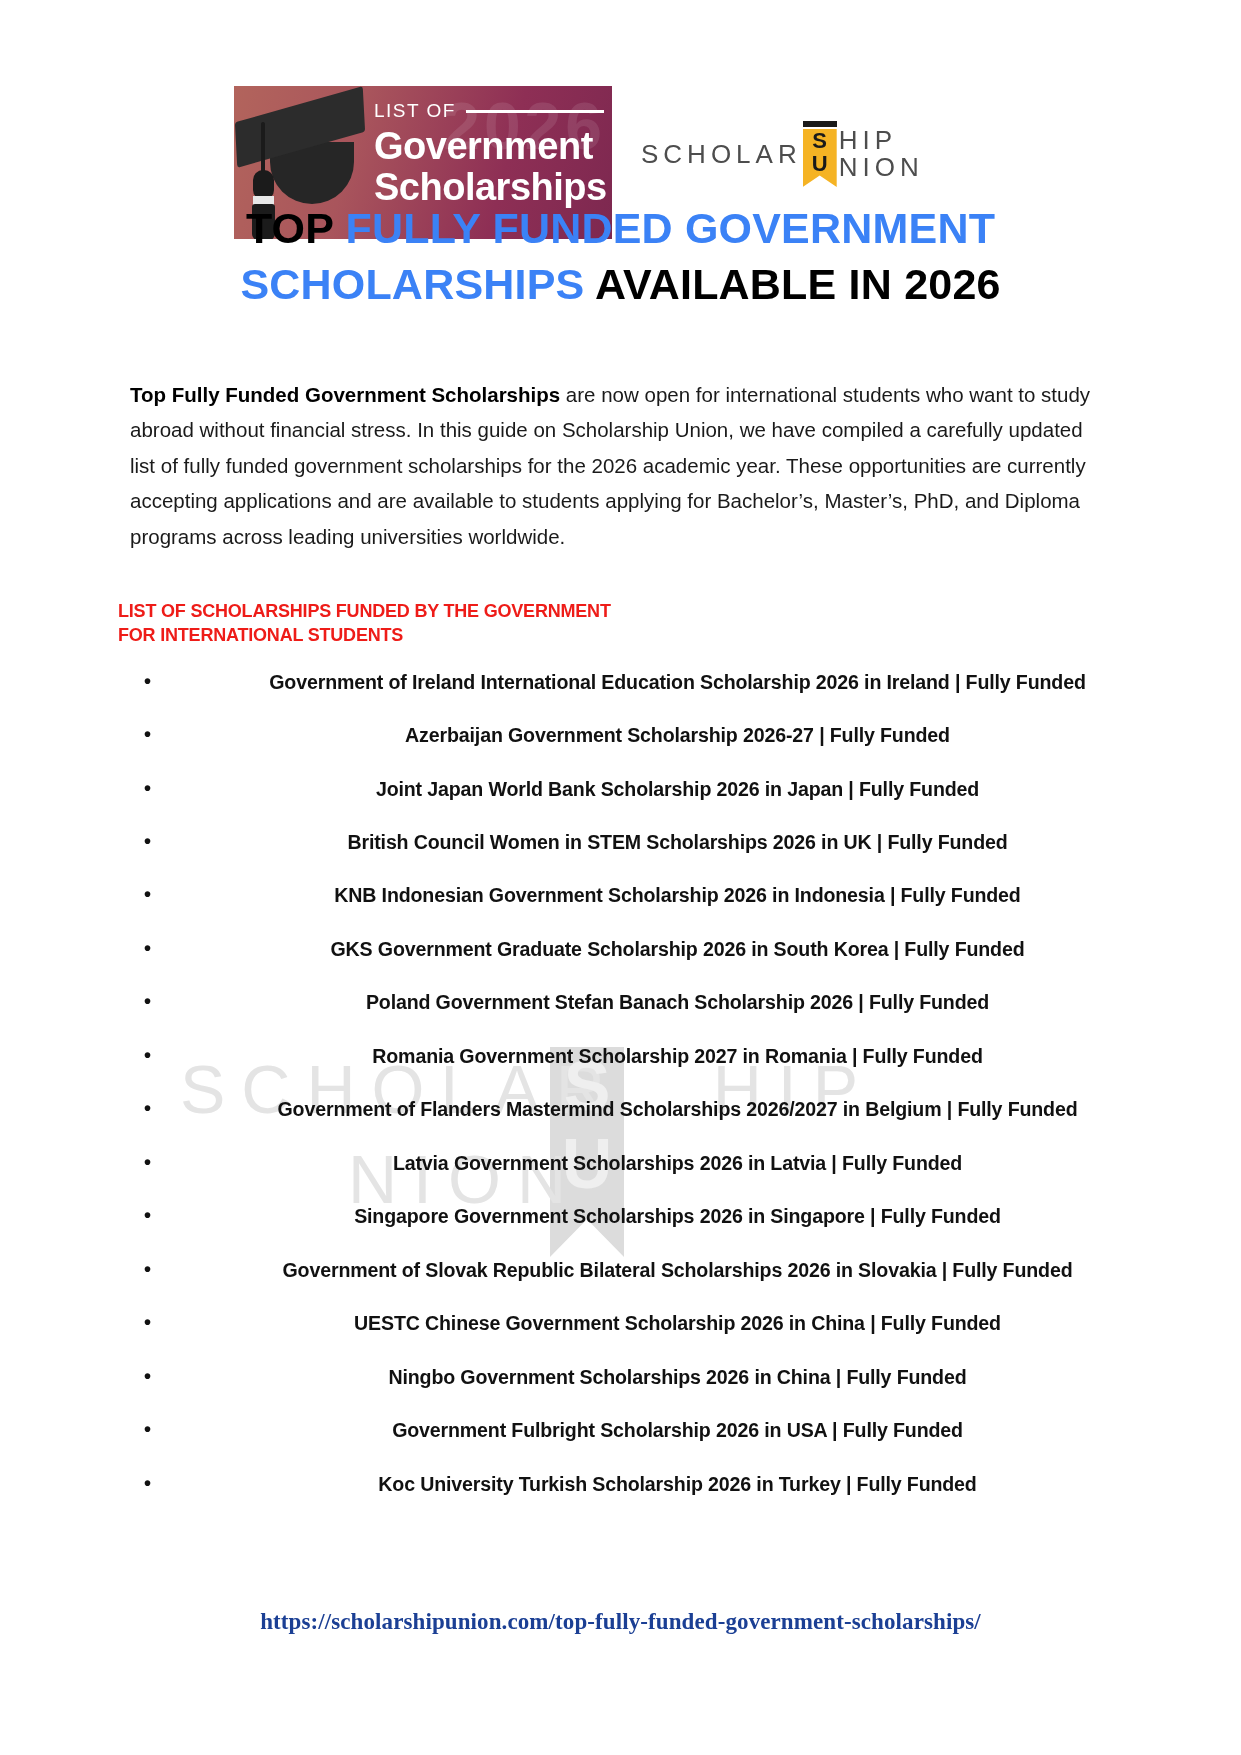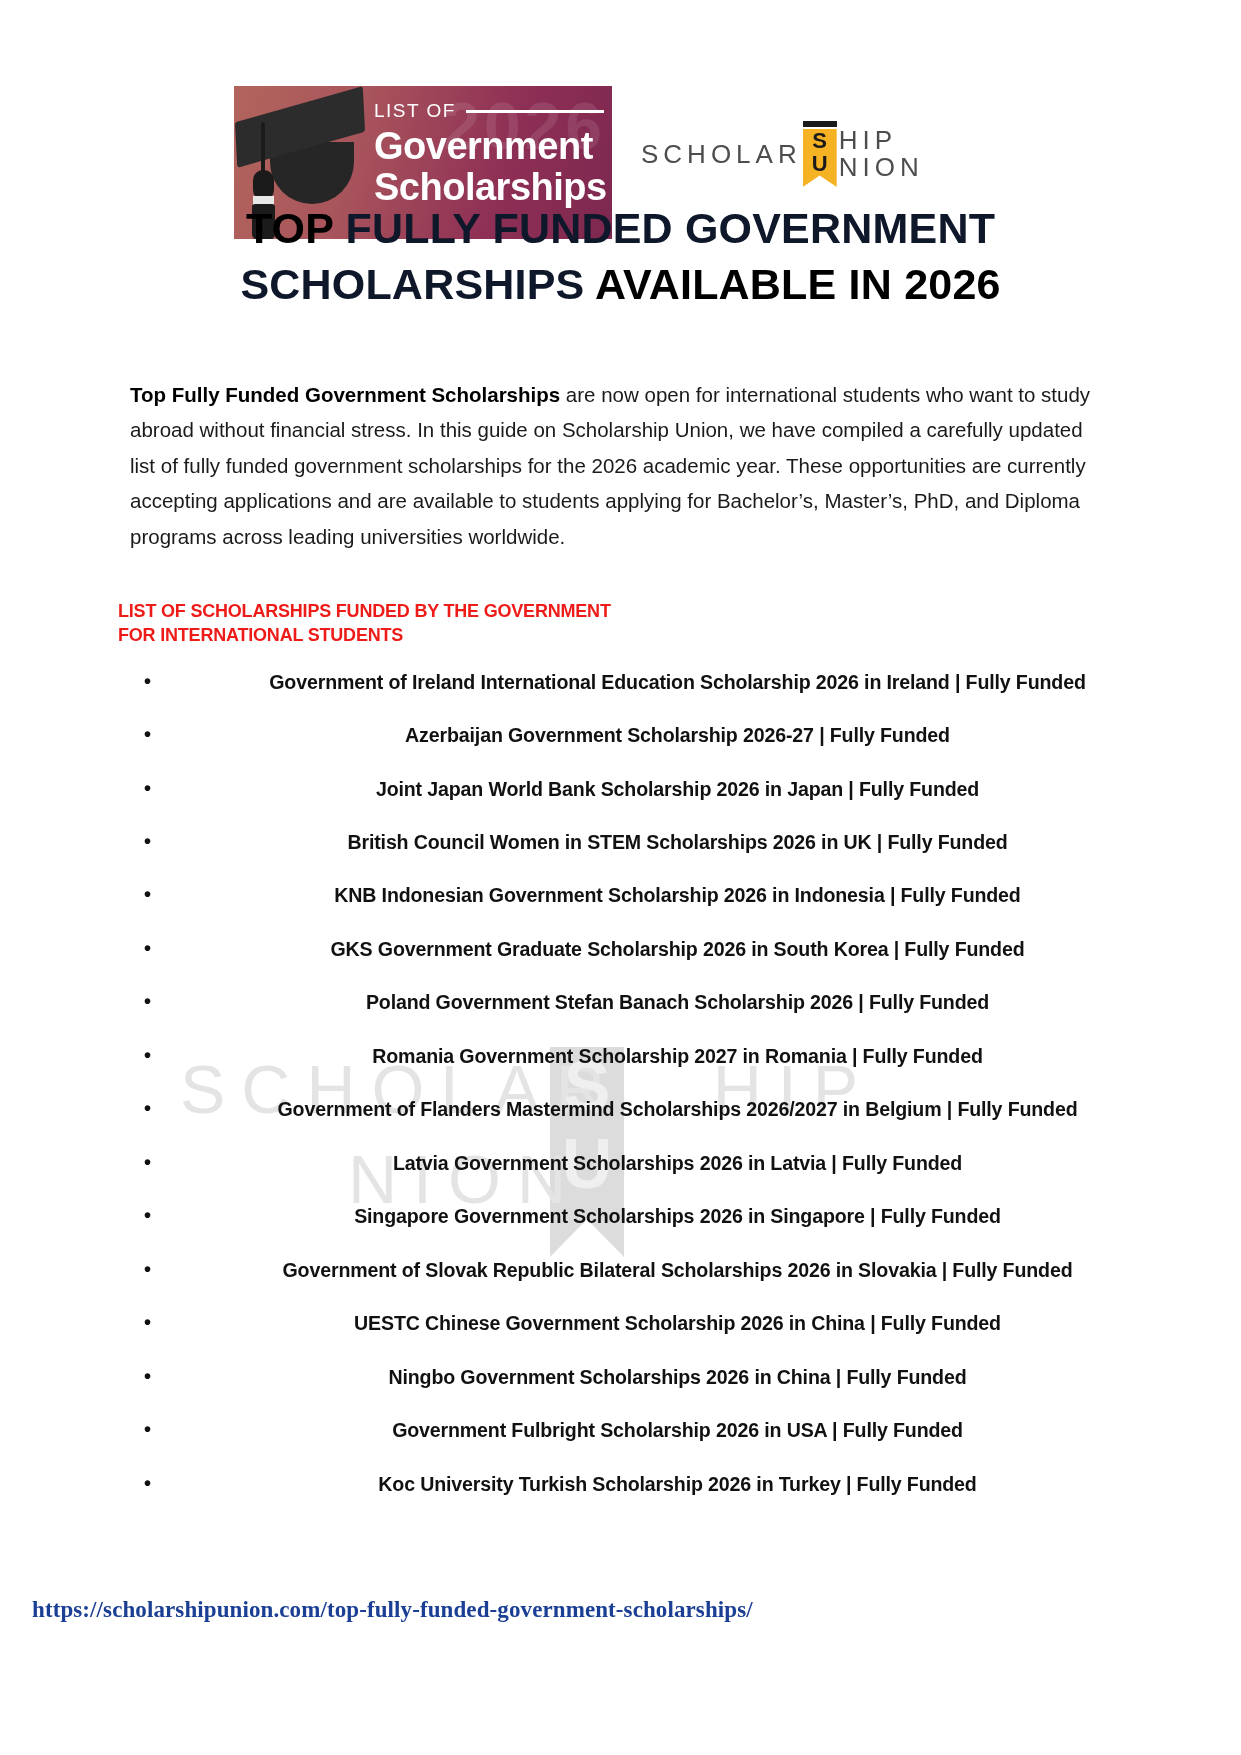--- a/index.html
+++ b/index.html
@@ -284,21 +284,21 @@
     z-index: 2;
     margin: 0;
     padding: 36px 120px 0 120px;
     text-align: center;
     font-size: 43px;
     font-weight: 700;
     line-height: 1.30;
     letter-spacing: 0.2px;
     color: #000000;
   }
-  .main-title .hl { color: #0f172a; }
+  .main-title .hl { color: #3b82f6; }
 
   
   .intro {
     position: relative;
     z-index: 2;
     margin: 12px;
     padding: 52px 118px 0 118px;
     font-size: 20.5px;
     line-height: 1.73;
     color: #1a1a1a;
@@ -345,23 +345,23 @@
     top: -1px;
     font-size: 20px;
     color: #111111;
   }
 
   
   .footer-url {
     position: absolute;
     left: 0;
     right: 0;
-    bottom: 132px;
-    z-index: 2;
-    margin-left: 32px;
+    bottom: 120px;
+    text-align: center;
+    z-index: 2;
   }
   .footer-url a,
   .footer-url span {
     color: #1b3f94;
     font-size: 23px;
     font-weight: 700;
     font-family: "Liberation Serif", serif;
     text-decoration: none;
     letter-spacing: 0.1px;
   }

